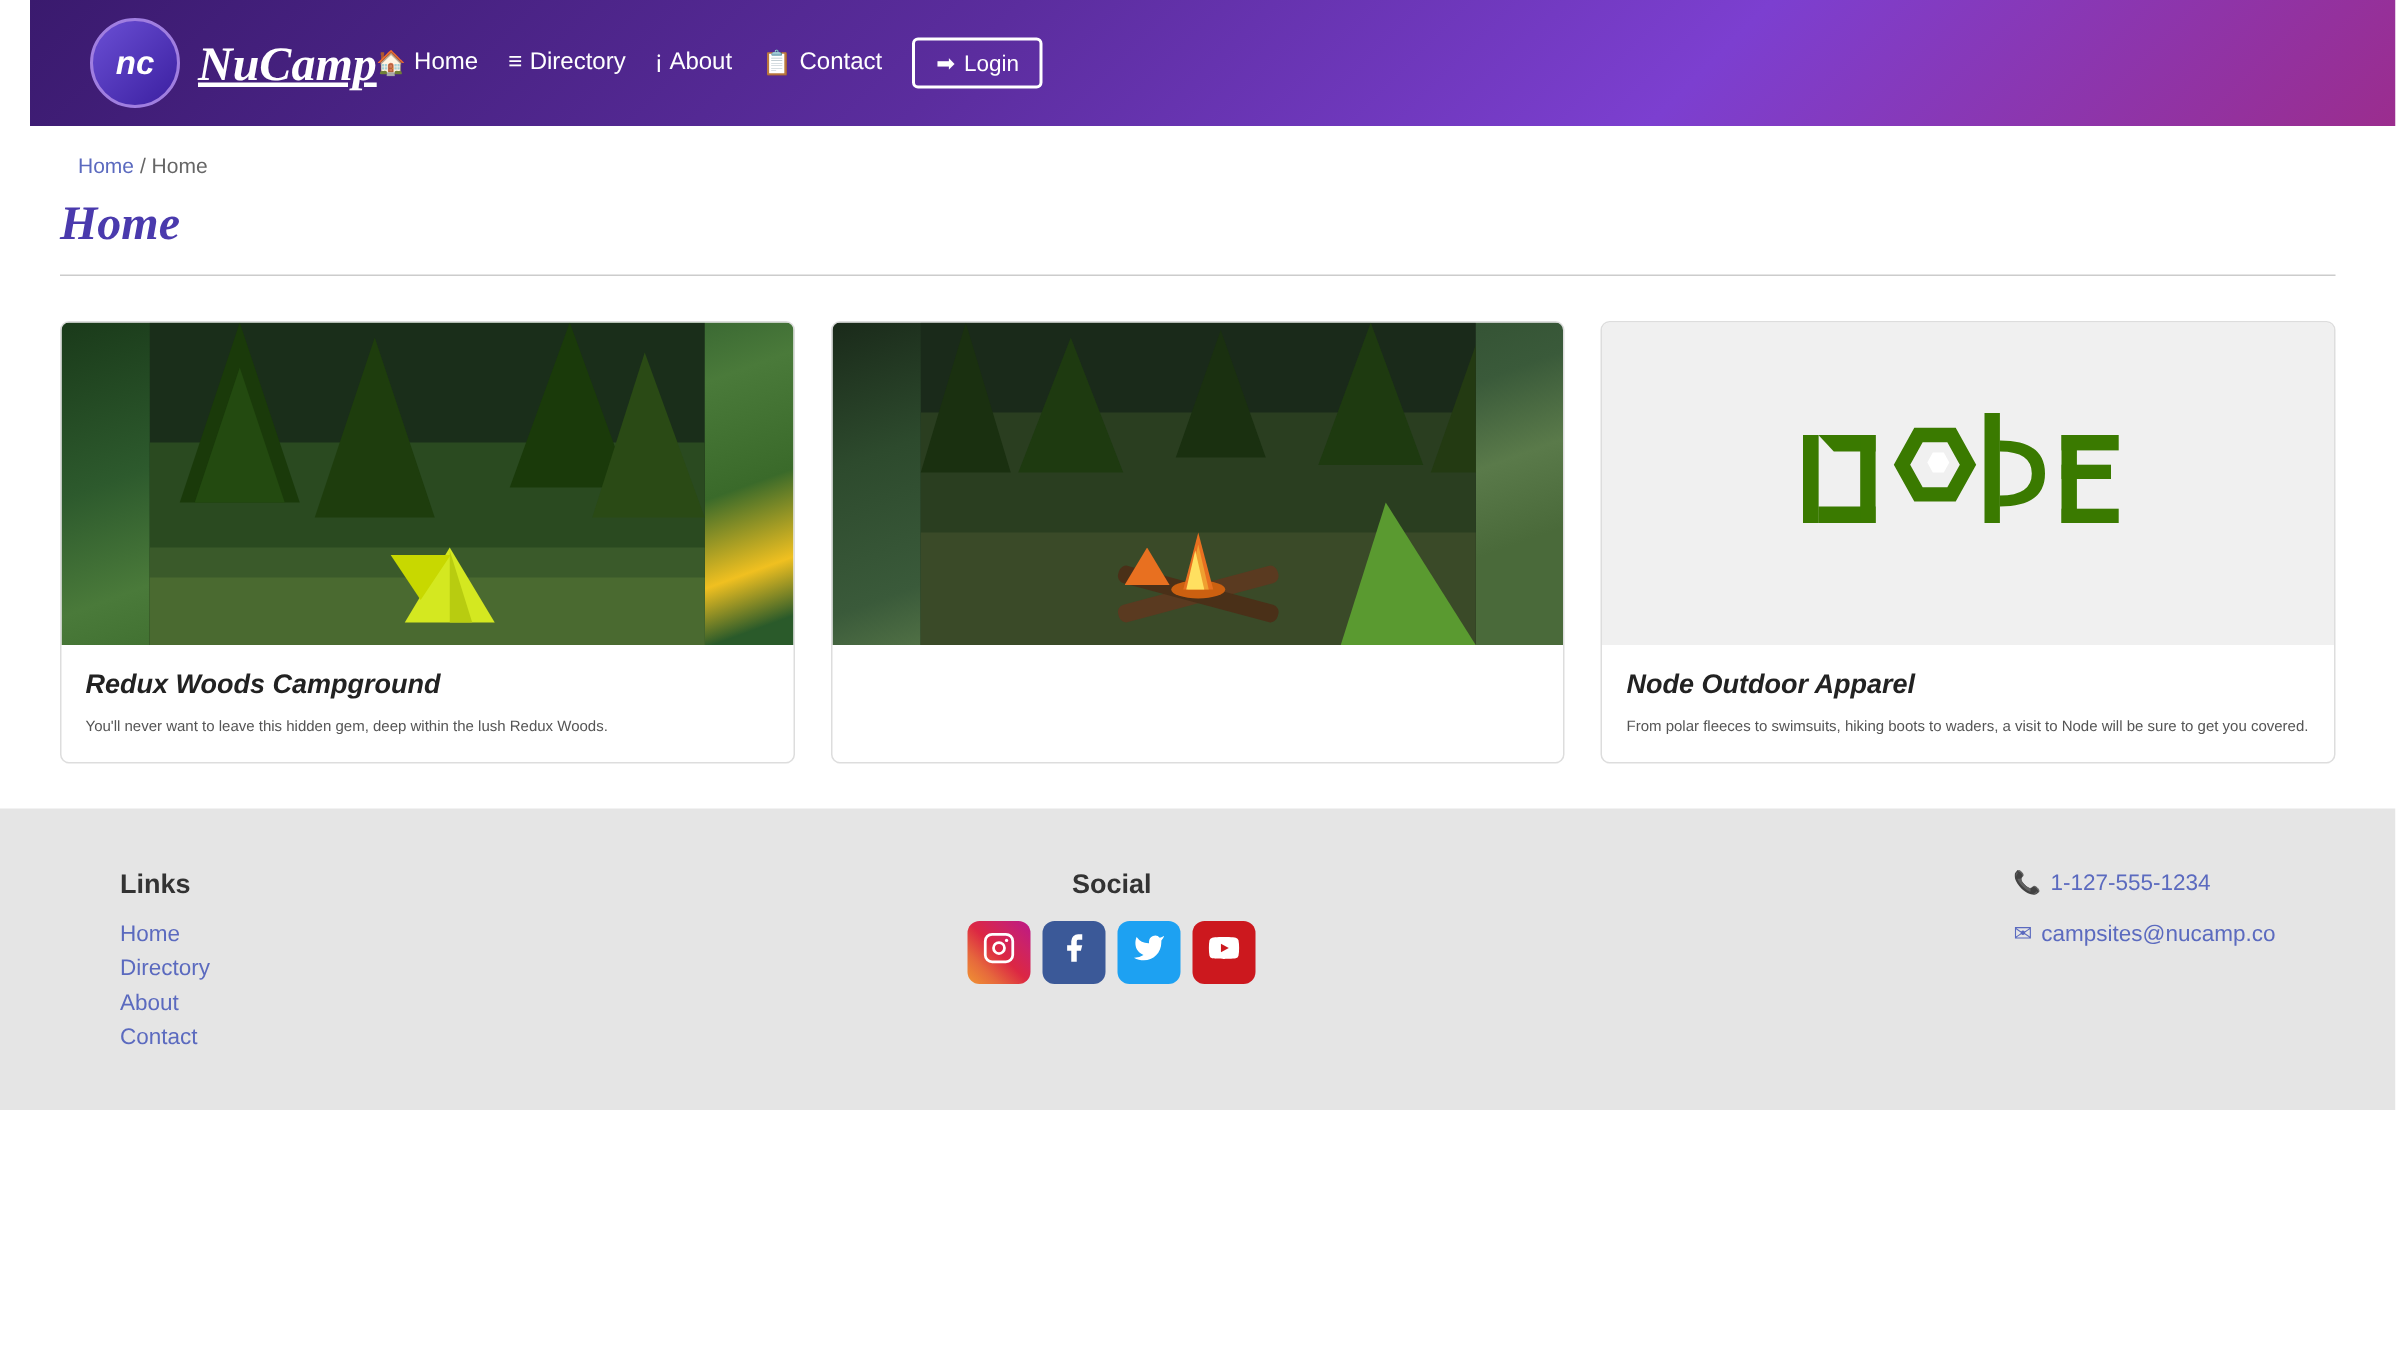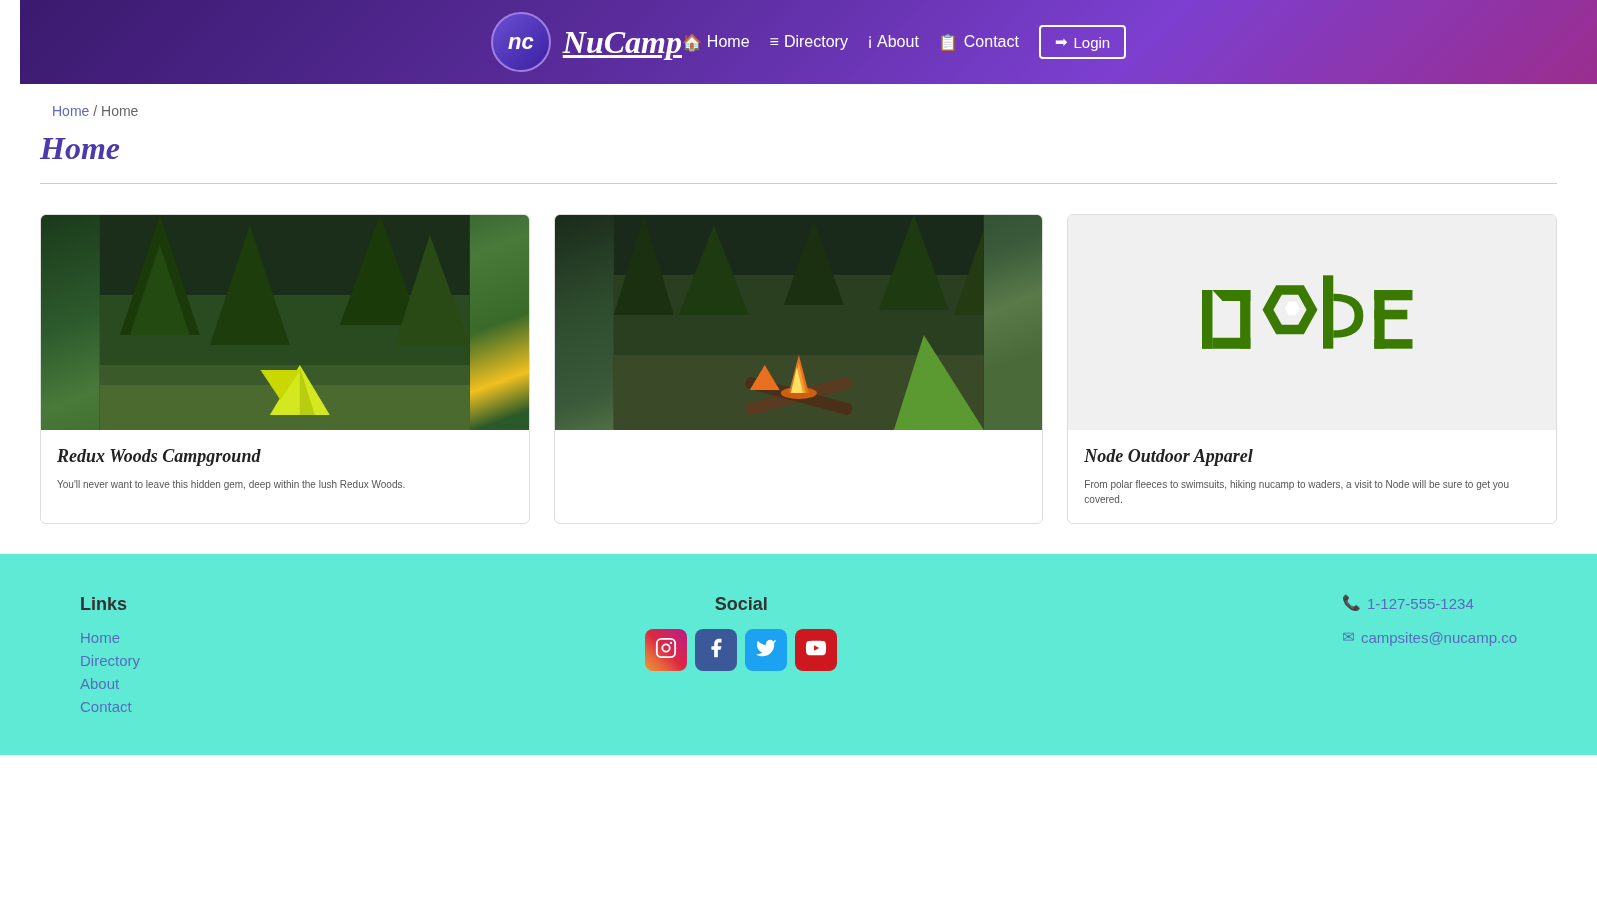--- a/index.html
+++ b/index.html
@@ -4,21 +4,21 @@
   <style>
     * { box-sizing: border-box; margin: 0; padding: 0; }
     body { font-family: Arial, sans-serif; background: #fff; color: #333; }
 
     
     .header {
       background: linear-gradient(135deg, #3a1a6e 0%, #5b2d9e 40%, #7c3fd0 70%, #9b2d8e 100%);
       padding: 12px 40px;
       display: flex;
       align-items: center;
-      justify-content: center;
+      justify-content: flex-start;
       margin-left: 20px;
     }
     .header-logo {
       display: flex;
       align-items: center;
       gap: 12px;
     }
     .logo-circle {
       width: 60px;
       height: 60px;
@@ -157,32 +157,32 @@
       justify-content: center;
     }
     .card-body {
       padding: 16px;
     }
     .card-title {
       font-size: 18px;
       font-weight: bold;
       font-style: italic;
       color: #222;
-      font-family: Liberation Serif, serif;
+      font-family: Liberation Sans, sans-serif;
       margin-bottom: 10px;
     }
     .card-text {
       font-size: 10px;
       color: #555;
       line-height: 1.5;
     }
 
     
     .footer {
-      background: #5eead4;
+      background: #e5e5e5;
       padding: 40px 80px;
       display: flex;
       justify-content: space-between;
       align-items: flex-start;
       margin-top: 0;
     }
     .footer-section-title {
       font-size: 18px;
       font-weight: bold;
       color: #333;
@@ -365,21 +365,21 @@
         <rect x="235" y="20" width="14" height="80" fill="#3a7a00"></rect>
         <rect x="235" y="20" width="52" height="14" fill="#3a7a00"></rect>
         <rect x="235" y="47" width="45" height="13" fill="#3a7a00"></rect>
         <rect x="235" y="87" width="52" height="13" fill="#3a7a00"></rect>
 
         <polygon points="113,45 118,36 128,36 133,45 128,54 118,54" fill="white"></polygon>
       </svg>
     </div>
     <div class="card-body">
       <div class="card-title">Node Outdoor Apparel</div>
-      <p class="card-text">From polar fleeces to swimsuits, hiking nucamp to waders, a visit to Node will be sure to get you covered.</p>
+      <p class="card-text">From polar fleeces to swimsuits, hiking boots to waders, a visit to Node will be sure to get you covered.</p>
     </div>
   </div>
 
 </section>
 
 <footer class="footer">
 
   <div>
     <div class="footer-section-title">Links</div>
     <div class="footer-links">

